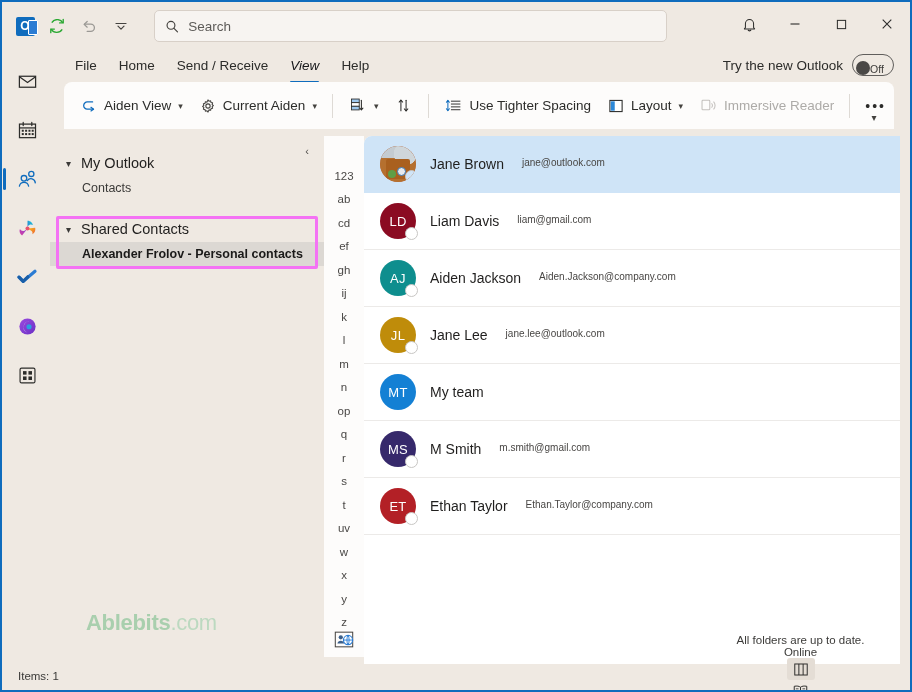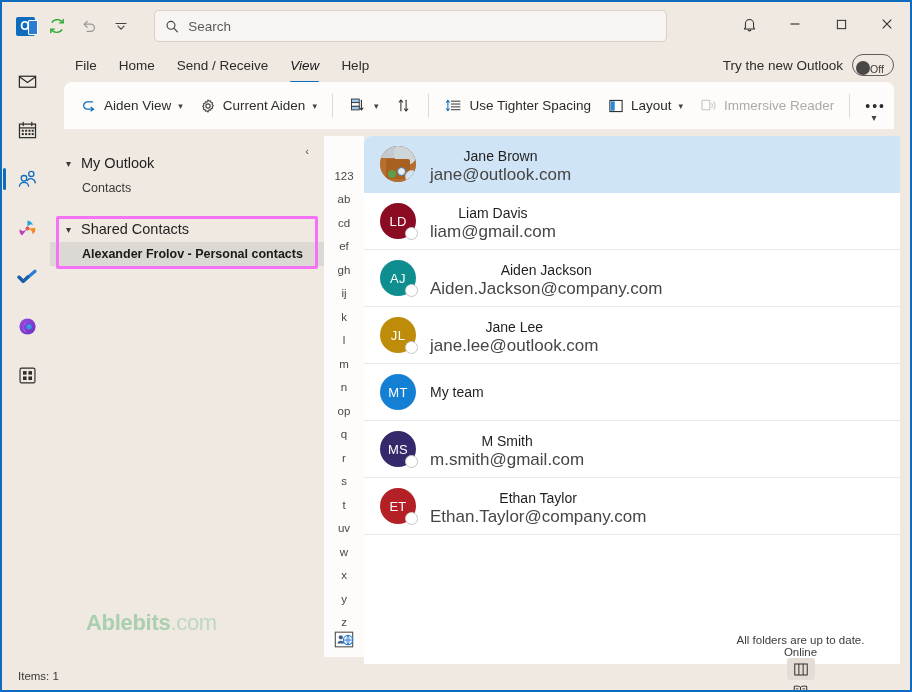--- a/index.html
+++ b/index.html
@@ -221,23 +221,23 @@
   .avatar .bag-dot2 {
     position: absolute; left: 17px; top: 21px; width: 9px; height: 9px;
     border-radius: 50%; background: #e8eaec; border: 1px solid #3a78b5;
   }
   .presence {
     position: absolute; right: -2px; bottom: -1px;
     width: 13px; height: 13px; border-radius: 50%;
     background: #ffffff; border: 1.6px solid #c8c6c4;
   }
   .crow.selected .presence { background: #cfe4f7; }
-  .cinfo { display: flex; flex-direction: column; gap: 2px; align-items: center; }
+  .cinfo { display: flex; flex-direction: row; gap: 18px; }
   .cname { font-size: 14px; color: #201f1e; line-height: 18px; }
-  .cmail { font-size: 17px; color: #484644; line-height: 15px; }
+  .cmail { font-size: 10px; color: #484644; line-height: 15px; }
 
   
   .statusbar {
     position: absolute; left: 2px; right: 2px; bottom: 2px; height: 24px;
     background: #efe9e2;
     display: flex; align-items: center; font-size: 11.5px; color: #3b3a38;
   }
   .sb-left { padding-left: 14px; }
   .sb-right {
     margin-left: auto; display: flex; align-items: center;

